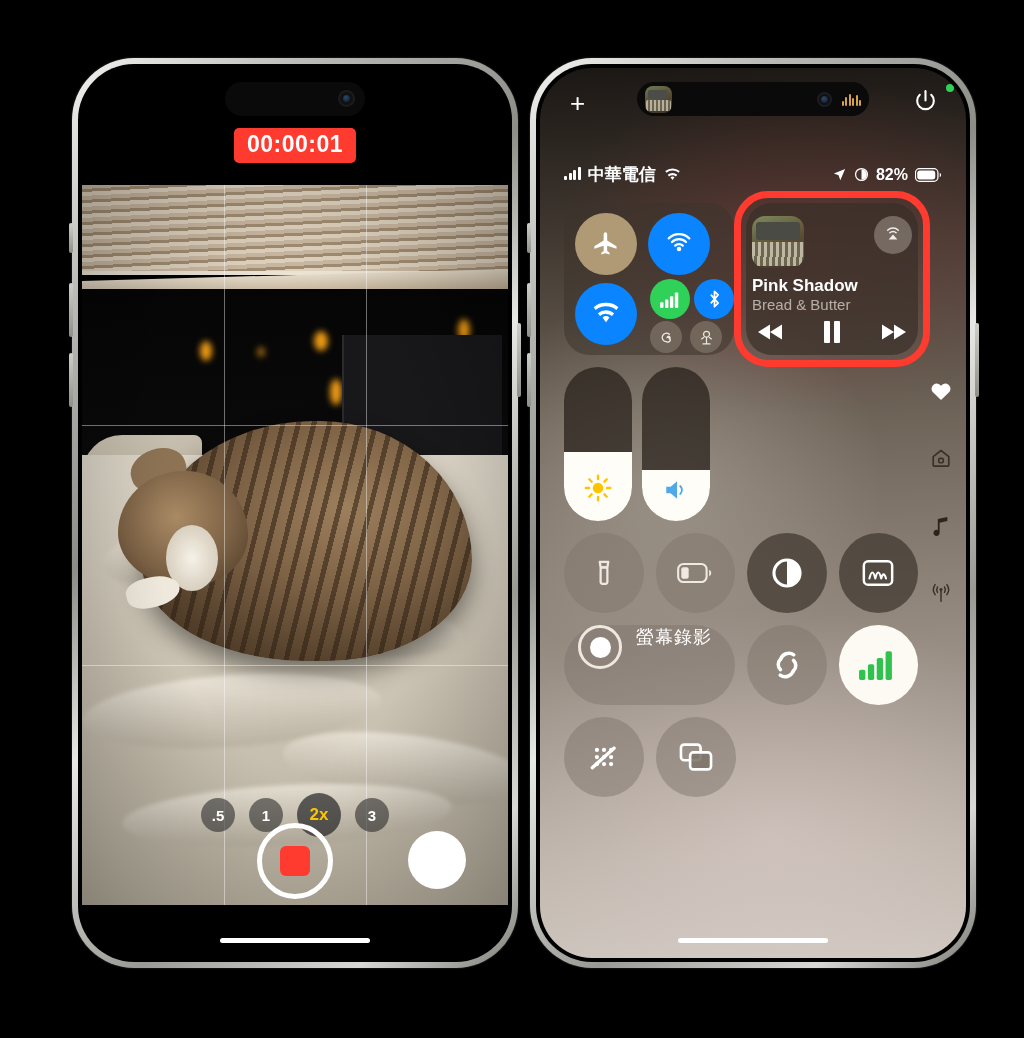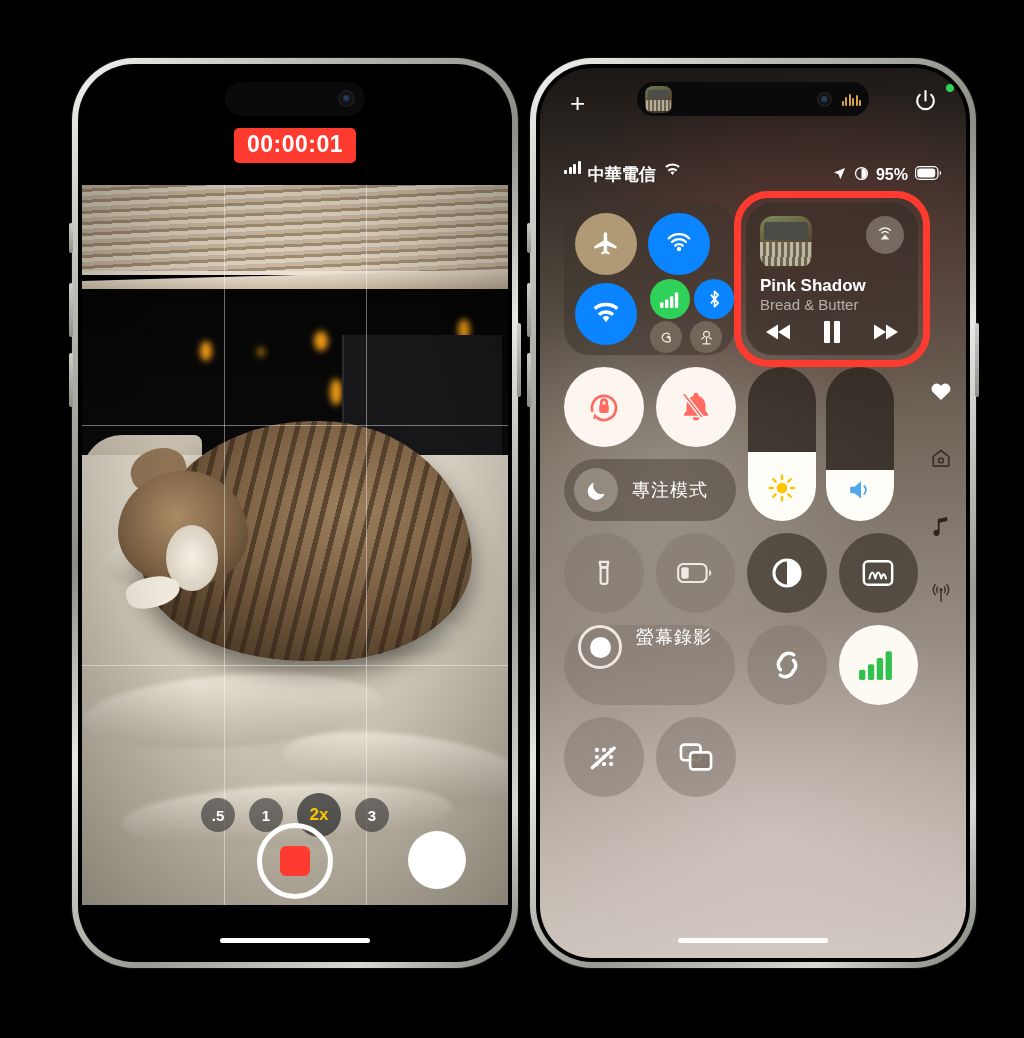--- a/index.html
+++ b/index.html
@@ -145,21 +145,21 @@
   .privacy-row { position:absolute; top:58px; left:0; right:0; display:flex;
                  align-items:center; justify-content:center; gap:7px; z-index:41; }
   .pr-ic { width:23px; height:23px; border-radius:50%; display:flex;
            align-items:center; justify-content:center; }
   .pr-label{ color:#fff; font-size:17px; font-weight:600; margin-left:5px; }
   .pr-chev { color:rgba(255,255,255,.65); font-size:17px; margin-left:3px; }
 
   .statusbar { position:absolute; top:95px; left:24px; right:24px;
                display:flex; justify-content:space-between; align-items:center;
                color:#fff; z-index:41; }
-  .sb-l,.sb-r { display:flex; align-items:flex-start; gap:7px; }
+  .sb-l,.sb-r { display:flex; align-items:center; gap:7px; }
   .sb-carrier { font-size:17px; font-weight:600; }
   .sb-batt { font-size:16px; font-weight:600; }
   .bars { display:flex; align-items:flex-end; gap:1.6px; height:11px; }
   .bars i { width:3px; background:#fff; border-radius:1px; display:block; }
 
   
   .cc-body { position:absolute; top:135px; left:24px; right:48px; bottom:30px; }
   .cc-row { display:flex; gap:12px; margin-bottom:12px; }
 
   .mod { border-radius:26px; background:rgba(60,52,45,.52);
@@ -170,21 +170,21 @@
   .tg-big { width:62px; height:62px; }
   .tg-sm  { width:40px; height:40px; }
   .t-air  { left:11px;  top:10px;  background:#b09a76; }
   .t-drop { left:84px;  top:10px;  background:#0a84ff; }
   .t-wifi { left:11px;  top:80px;  background:#0a84ff; }
   .t-cell { left:86px;  top:76px;  background:#30d158; }
   .t-bt   { left:130px; top:76px;  background:#0a84ff; }
   .t-hot  { left:86px;  top:118px; background:rgba(120,108,95,.85); width:32px;height:32px;}
   .t-sat  { left:126px; top:118px; background:rgba(120,108,95,.85); width:32px;height:32px;}
 
-  .mod-media { width:172px; height:152px; position:relative; padding:13px 14px;
+  .mod-media { width:172px; height:152px; position:relative; padding:13px 6px;
                background:rgba(52,45,39,.62); }
   .media-top { display:flex; justify-content:space-between; align-items:flex-start; }
   .m-art { width:52px; height:52px; border-radius:13px; overflow:hidden; position:relative;
            background:linear-gradient(160deg,#7d8b5c,#5d4d34 52%,#3d3226); }
   .m-art::before{content:"";position:absolute;left:4px;top:6px;width:44px;height:18px;
            background:#4b4b46;border-radius:3px;}
   .m-art::after{content:"";position:absolute;left:0;bottom:2px;width:52px;height:24px;
            background:repeating-linear-gradient(92deg,#cdc6b2 0 3px,#6e6a52 3px 6px);opacity:.88;}
   .m-airplay{ width:38px; height:38px; border-radius:50%; background:rgba(190,182,172,.42);
            display:flex; align-items:center; justify-content:center; }
@@ -364,21 +364,21 @@
             </svg>
           </div>
           <div class="sb-r">
             <svg width="15" height="15" viewBox="0 0 24 24" fill="#fff">
                 <path d="M21 3 3 10.5l7.5 2.8L13.3 21z"></path>
               </svg>
             <svg width="15" height="15" viewBox="0 0 24 24">
               <circle cx="12" cy="12" r="9.5" fill="none" stroke="#fff" stroke-width="2"></circle>
               <path d="M12 3.5a8.5 8.5 0 0 1 0 17z" fill="#fff"></path>
             </svg>
-            <span class="sb-batt">95%</span>
+            <span class="sb-batt">82%</span>
             <svg width="27" height="14" viewBox="0 0 30 15">
               <rect x="0.5" y="0.5" width="25" height="14" rx="4.5" fill="none" stroke="#fff" stroke-width="1.4"></rect>
               <rect x="2.5" y="2.5" width="20" height="10" rx="3" fill="#fff"></rect>
               <path d="M27.5 5v5a2.8 2.8 0 0 0 0-5z" fill="#fff"></path>
             </svg>
           </div>
         </div>
 
         <div class="cc-body">
 
@@ -461,47 +461,20 @@
                     <svg width="26" height="18" viewBox="0 0 26 18" fill="#fff">
                         <path d="M14 9 2 1.5v15zM26 9 14 1.5v15z"></path>
                       </svg>
                   </div>
                 </div>
               </div>
             </div>
           </div>
 
           <div class="row2" style="position:relative">
-            <div class="col-left2">
-              <div class="round-pair">
-                <div class="rbtn">
-                  <svg width="38" height="38" viewBox="0 0 24 24" fill="none" stroke="#ff6b63" stroke-width="1.7" stroke-linecap="round">
-                    <path d="M4.6 14.5a7.6 7.6 0 1 1 3.4 4.6"></path>
-                    <path d="M8.6 18.8 5.2 19.6l.6-3.5" fill="#ff6b63" stroke="none"></path>
-                    <rect x="9" y="10.4" width="6" height="5.4" rx="1.2" fill="#ff6b63" stroke="none"></rect>
-                    <path d="M10.3 10.4V9a1.7 1.7 0 0 1 3.4 0v1.4"></path>
-                  </svg>
-                </div>
-                <div class="rbtn">
-                  <svg width="38" height="38" viewBox="0 0 24 24" fill="#ff6b63">
-                    <path d="M12 3a1.6 1.6 0 0 1 1.6 1.6v.5a6 6 0 0 1 4.4 5.8v3.4l1.6 2.3v1H4.4v-1L6 14.3v-3.4a6 6 0 0 1 4.4-5.8v-.5A1.6 1.6 0 0 1 12 3z"></path>
-                    <path d="M10 18.5h4a2 2 0 0 1-4 0z"></path>
-                    <rect x="3.4" y="3.6" width="1.9" height="19.5" rx="1" transform="rotate(-38 4 4)" fill="#ff6b63" stroke="#fdf6f0" stroke-width=".9"></rect>
-                  </svg>
-                </div>
-              </div>
-              <div class="focus-pill">
-                <div class="focus-circ">
-                  <svg width="23" height="23" viewBox="0 0 24 24" fill="#fff">
-                      <path d="M20.5 15.2A8.6 8.6 0 0 1 9.3 4a9 9 0 1 0 11.2 11.2z"></path>
-                    </svg>
-                </div>
-                <div class="focus-lbl">專注模式</div>
-              </div>
-            </div>
 
             <div class="sliders">
               <div class="slider">
                 <div class="slider-fill" style="height:45%"></div>
                 <div class="slider-ic">
                   <svg width="30" height="30" viewBox="0 0 24 24" fill="#ffc400">
                     <circle cx="12" cy="12" r="4.2"></circle>
                     <g stroke="#ffc400" stroke-width="1.9" stroke-linecap="round">
                       <path d="M12 2.2v2.6M12 19.2v2.6M2.2 12h2.6M19.2 12h2.6M5 5l1.9 1.9M17.1 17.1 19 19M19 5l-1.9 1.9M6.9 17.1 5 19"></path>
                     </g>

